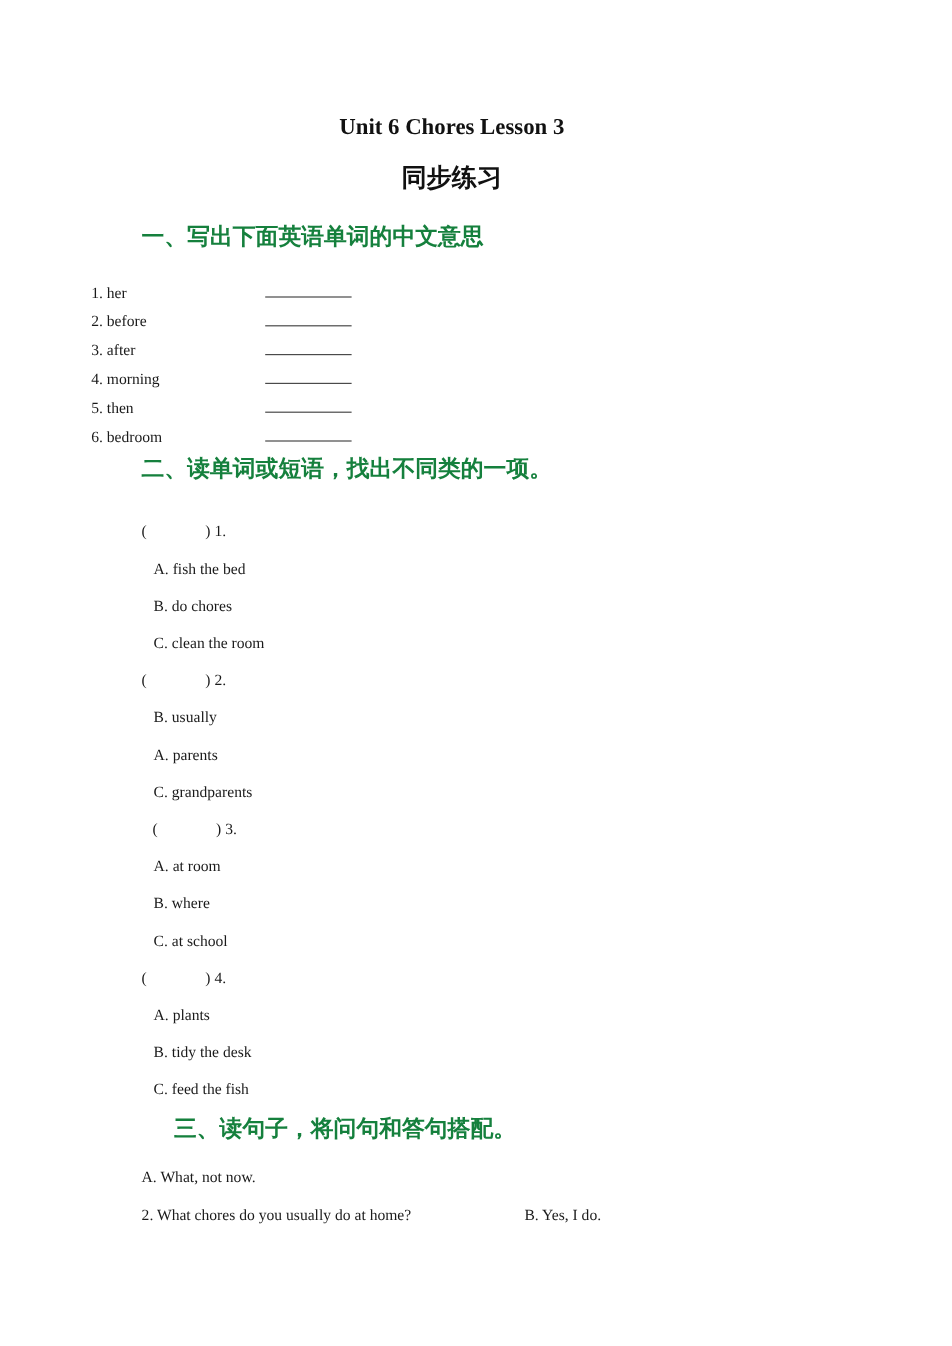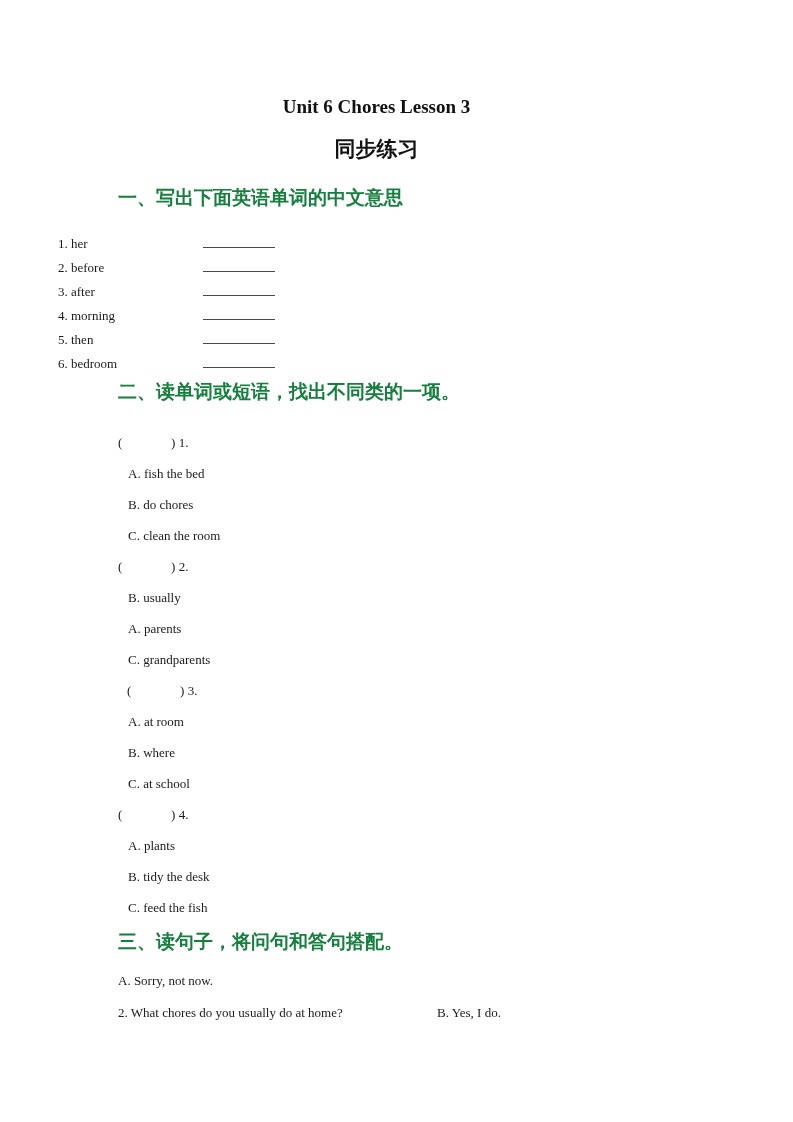--- a/index.html
+++ b/index.html
@@ -40,25 +40,25 @@
     margin: 0;
     padding-left: 118px;
     font-family: "Liberation Sans", "DejaVu Sans", sans-serif;
     font-size: 19px;
     font-weight: bold;
     line-height: 1.15;
     color: #15803d;
   }
   #s1-heading { margin-top: 27px; }
   #s2-heading { margin-top: 5px; }
-  #s3-heading { margin-top: 8px; }
+  #s3-heading { margin-top: 8px; margin-left: 27px; }
 
   .word-list {
     margin-top: 23px;
-    padding-left: 58px;
+    padding-left: 76px;
   }
   .word-row {
     line-height: 24px;
     height: 24px;
     white-space: nowrap;
   }
   .word-label {
     display: inline-block;
     width: 145px;
   }
@@ -151,21 +151,21 @@
       <div class="choice-line choice-option">A. plants</div>
       <div class="choice-line choice-option">B. tidy the desk</div>
       <div class="choice-line choice-option">C. feed the fish</div>
     </div>
   </div>
 
   <h3 class="section-heading" id="s3-heading">三、读句子，将问句和答句搭配。</h3>
 
   <div class="match-list">
     <div class="match-pair">
-      <span class="match-answer">A. Sorry, not now.</span>
+      <span class="match-answer">A. What, not now.</span>
     </div>
     <div class="match-pair">
       <span class="match-question">2. What chores do you usually do at home?</span>
       <span class="match-answer">B. Yes, I do.</span>
     </div>
   </div>
 
 </div>
 
 </body></html>

